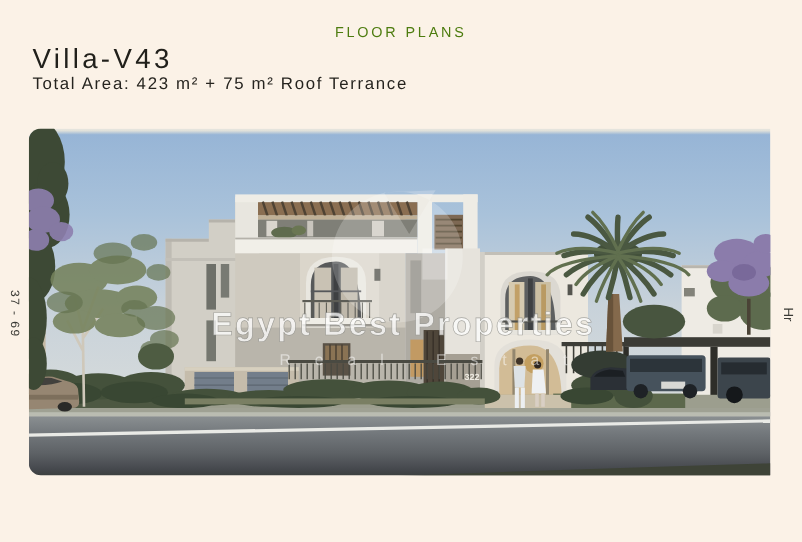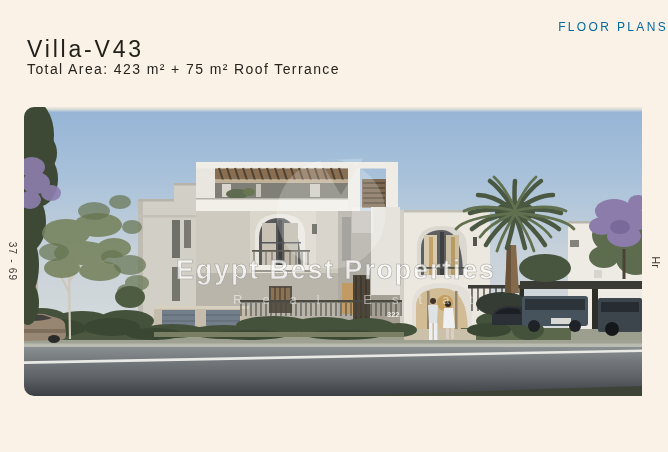--- a/index.html
+++ b/index.html
@@ -1,19 +1,19 @@
 <!DOCTYPE html>
 <html><head>
 <meta charset="utf-8">
 <style>
   html,body{margin:0;padding:0;}
   body{width:668px;height:452px;background:#fbf2e7;position:relative;overflow:hidden;
        font-family:"Liberation Sans", sans-serif;}
-  .fp{position:absolute;top:20px;left:0;width:668px;text-align:right;
-      font-size:12px;font-weight:400;letter-spacing:2.35px;color:#0369a1;}
+  .fp{position:absolute;top:20px;left:0;width:668px;text-align:center;
+      font-size:12px;font-weight:400;letter-spacing:2.35px;color:#4d7c0f;}
   .title{position:absolute;top:36px;left:27px;font-size:23px;font-weight:500;
       letter-spacing:2.8px;color:#21201b;text-align:right;}
   .sub{position:absolute;top:61px;left:27px;font-size:14px;font-weight:400;
       letter-spacing:1.4px;color:#26241f;}
   .vleft{position:absolute;left:-23px;top:256px;width:70px;text-align:center;
       transform:rotate(90deg);font-size:10px;color:#3a3a35;letter-spacing:1.2px;}
   .vright{position:absolute;left:626px;top:256px;width:60px;text-align:center;
       transform:rotate(90deg);font-size:11px;color:#3a3a35;}
   .photo{position:absolute;left:24px;top:107px;width:666px;height:289px;
       border-radius:10px;overflow:hidden;}

